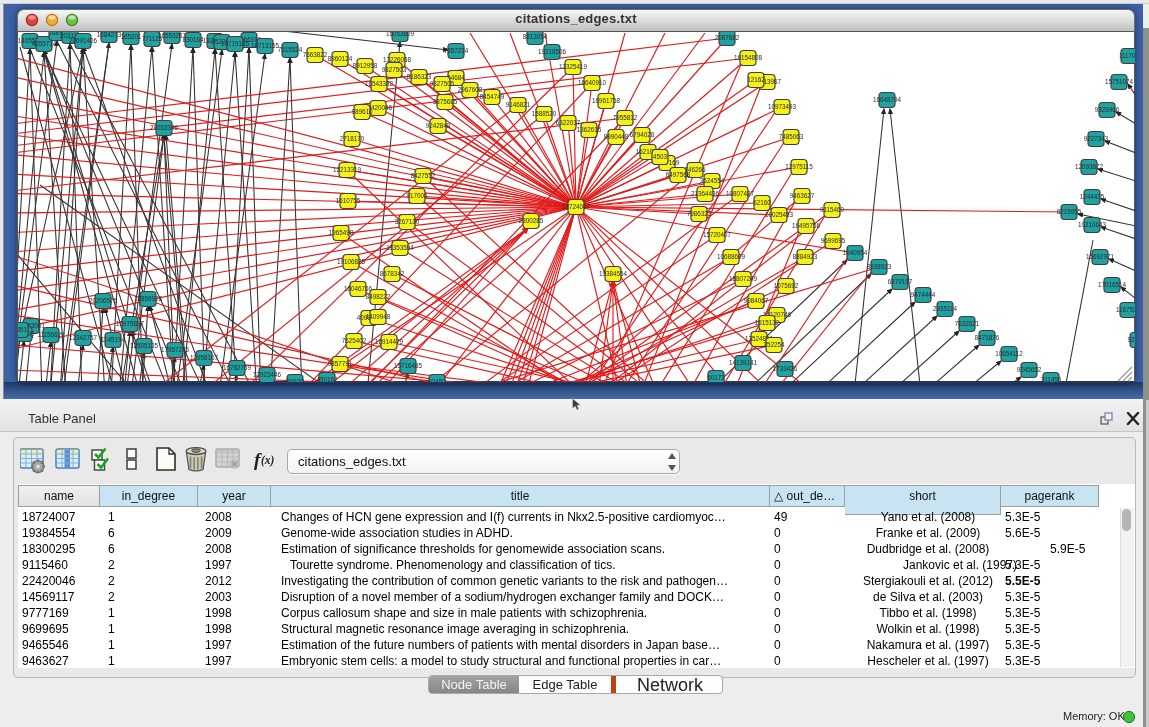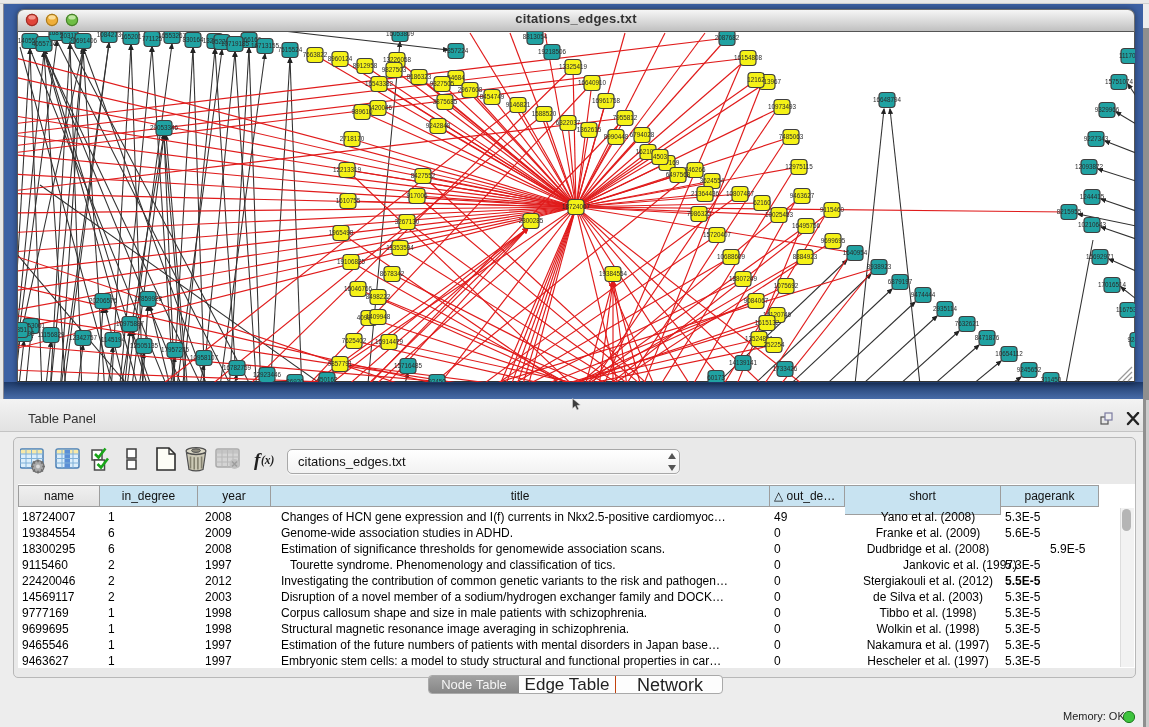--- a/index.html
+++ b/index.html
@@ -744,21 +744,21 @@
 <span style="left:774px;">0</span>
     <span style="left:928px;transform:translateX(-50%);">Hescheler et al. (1997)</span>
 <span style="left:1005px;">5.3E‑5</span>
   </div>
 
 <div class="abs" style="left:1120px;top:508px;width:14px;height:159px;background:#f2f2f2;border-left:1px solid #ddd;"></div>
 <div class="abs" style="left:1122px;top:509px;width:9px;height:22px;background:#b5b5b5;border-radius:5px;"></div>
 
 <div class="abs" style="left:428px;top:675px;width:295px;height:19px;background:#fdfdfd;border:1px solid #a9a9a9;border-radius:4px;overflow:hidden;">
  <div class="abs" style="left:0;top:0;width:90px;height:19px;background:linear-gradient(#a2a2a2,#838383);color:#f5f5f5;font-size:13px;text-align:center;line-height:18px;">Node Table</div>
- <div class="abs" style="left:90px;top:0;width:97px;height:19px;border-right:1px solid #c2410c;color:#222;font-size:17px;text-align:center;line-height:18px;">Edge Table</div>
+ <div class="abs" style="left:90px;top:0;width:97px;height:19px;border-right:5px solid #c2410c;color:#222;font-size:13px;text-align:center;line-height:18px;">Edge Table</div>
  <div class="abs" style="left:187px;top:0;width:108px;height:19px;color:#222;font-size:18px;text-align:center;line-height:18px;">Network Table</div>
 </div>
 
 <div class="abs" style="left:1063px;top:710px;font-size:11px;color:#222;">Memory: OK</div>
 <svg class="abs" style="left:1122px;top:710px;" width="14" height="14" viewBox="0 0 14 14">
     <circle cx="7" cy="7" r="5.6" fill="#3ec43e" stroke="#1e7a1e" stroke-width="1"></circle>
   </svg>
 
 <svg class="abs" style="left:571px;top:398px;" width="11" height="13" viewBox="0 0 11 13">
     <path d="M1.5 0.5 L1.5 10.5 L4.2 8.2 L6 12 L7.8 11.1 L6 7.4 L9.4 7 z" fill="#3c3c3c" stroke="#ddd" stroke-width=".5"></path>

